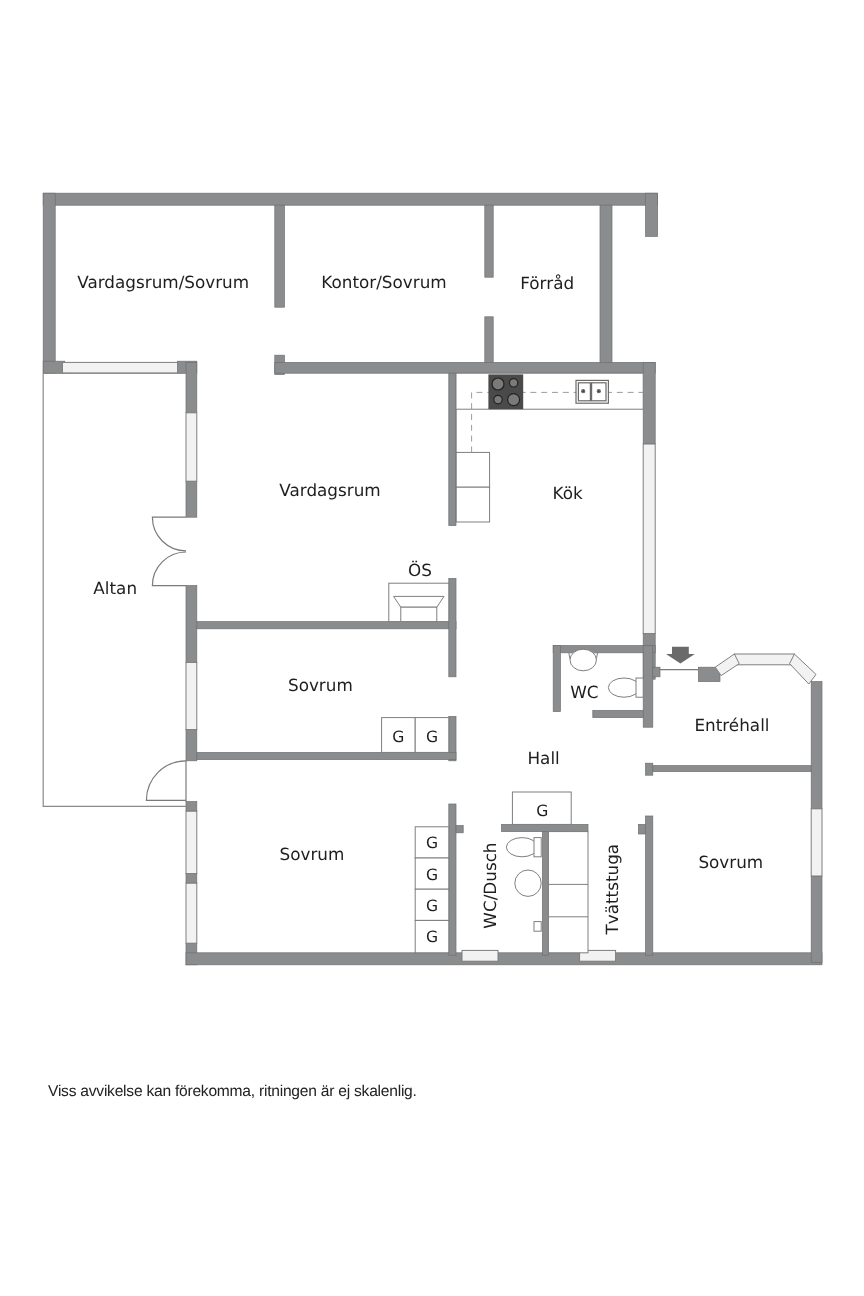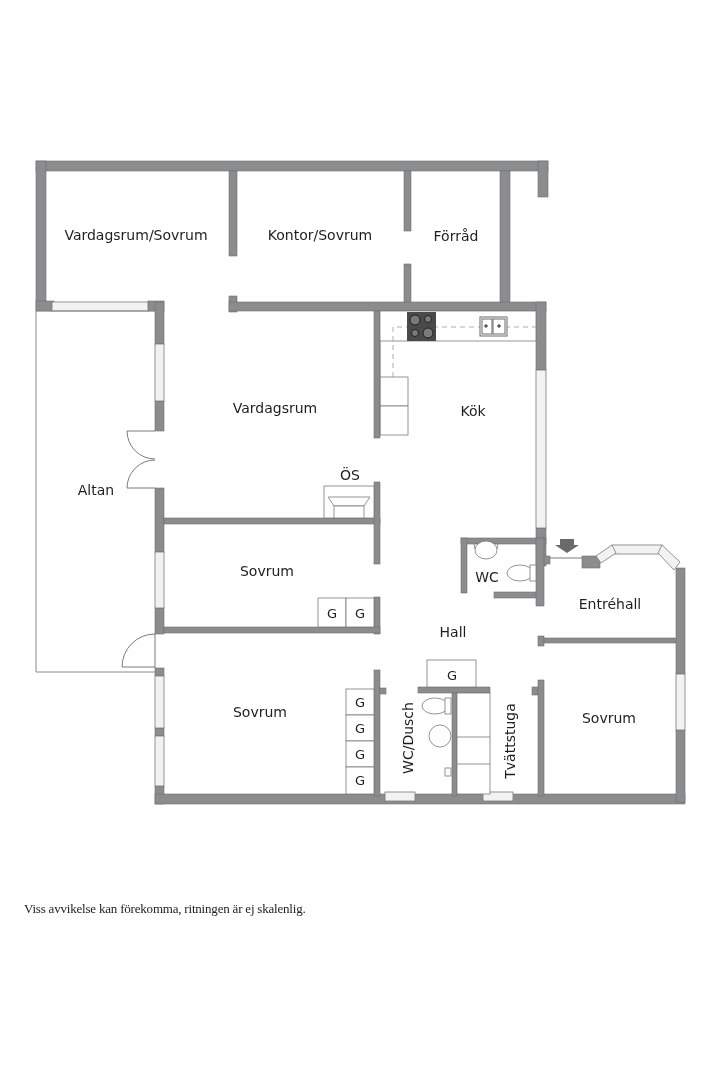--- a/index.html
+++ b/index.html
@@ -1,21 +1,21 @@
 <!DOCTYPE html>
 <html><head>
 <meta charset="utf-8">
 <style>
   html, body { margin:0; padding:0; background:#ffffff; }
   body { width:720px; height:1080px; position:relative; overflow:hidden;
          font-family:"Liberation Sans","DejaVu Sans",sans-serif; color:#222; }
   #plan { position:absolute; left:0; top:0; width:720px; height:1080px; }
   .lbl { font-family:"DejaVu Sans","Liberation Sans",sans-serif; font-size:14px; fill:#1e1e1e; }
   .glbl { font-family:"DejaVu Sans","Liberation Sans",sans-serif; font-size:13px; fill:#1e1e1e; }
-  .note { position:absolute; left:24px; top:901px; font-family:Liberation Serif, serif;
+  .note { position:absolute; left:40px; top:901px; font-family:Liberation Sans, sans-serif;
           font-size:13px; color:#222; letter-spacing:-0.2px; }
 </style>
 </head>
 <body>
 
 <svg id="plan" viewBox="0 0 720 1080" xmlns="http://www.w3.org/2000/svg">
 
   <g fill="#8a8c8e" stroke="#6f7173" stroke-width="0.6">
 
     <rect x="36" y="161" width="512" height="10"></rect>

